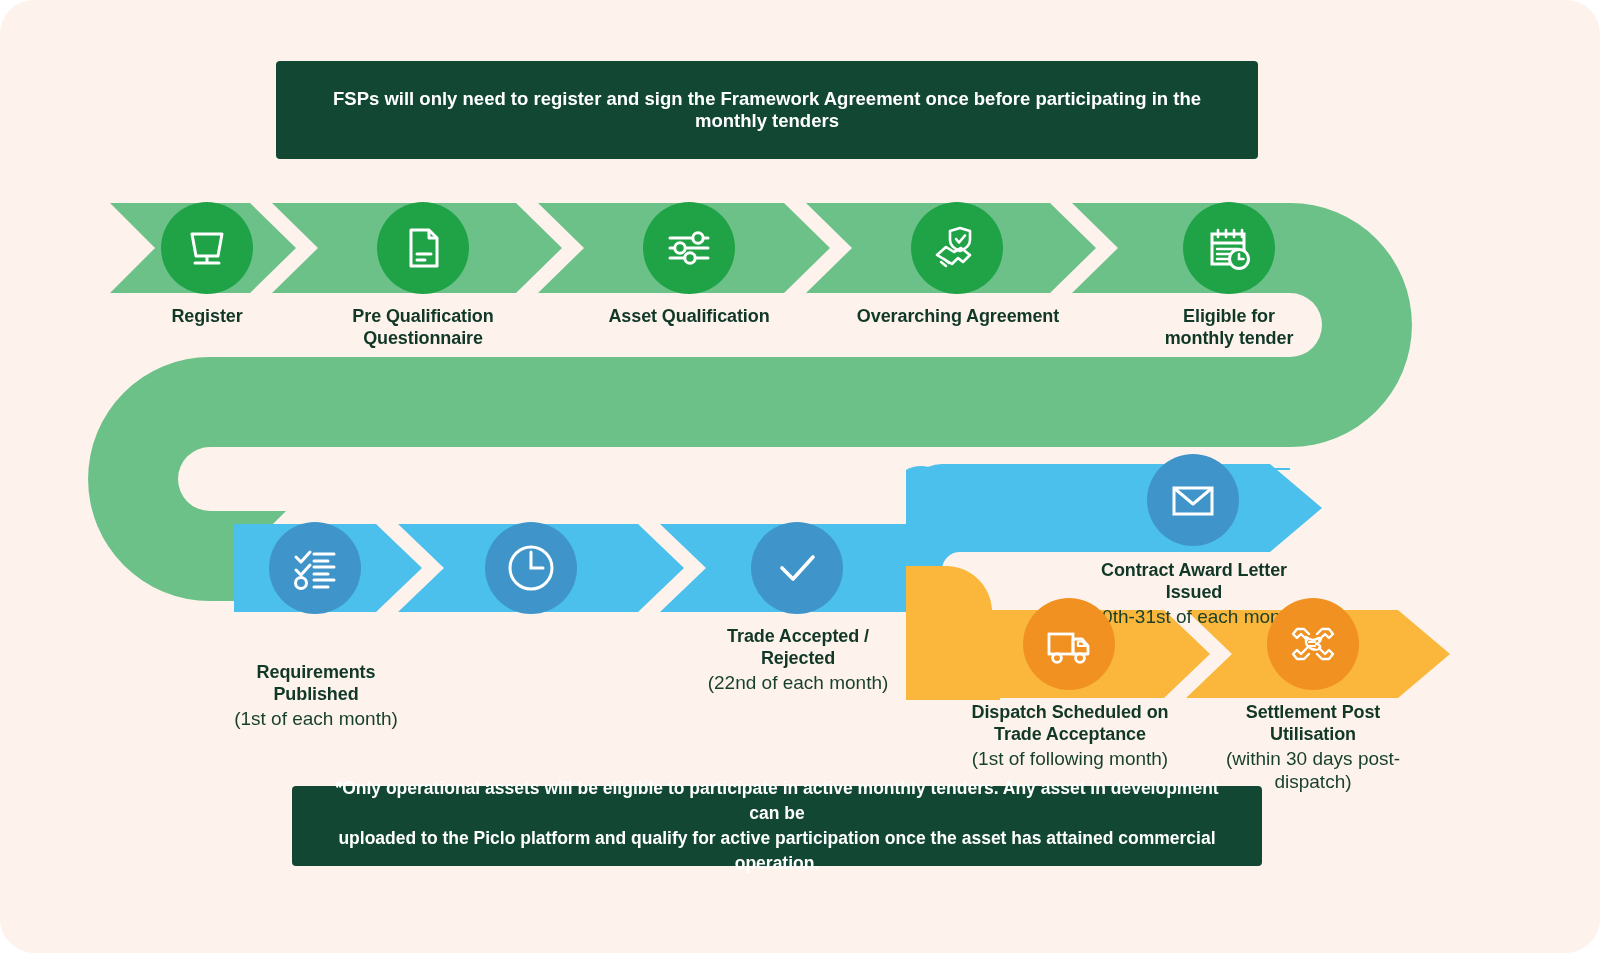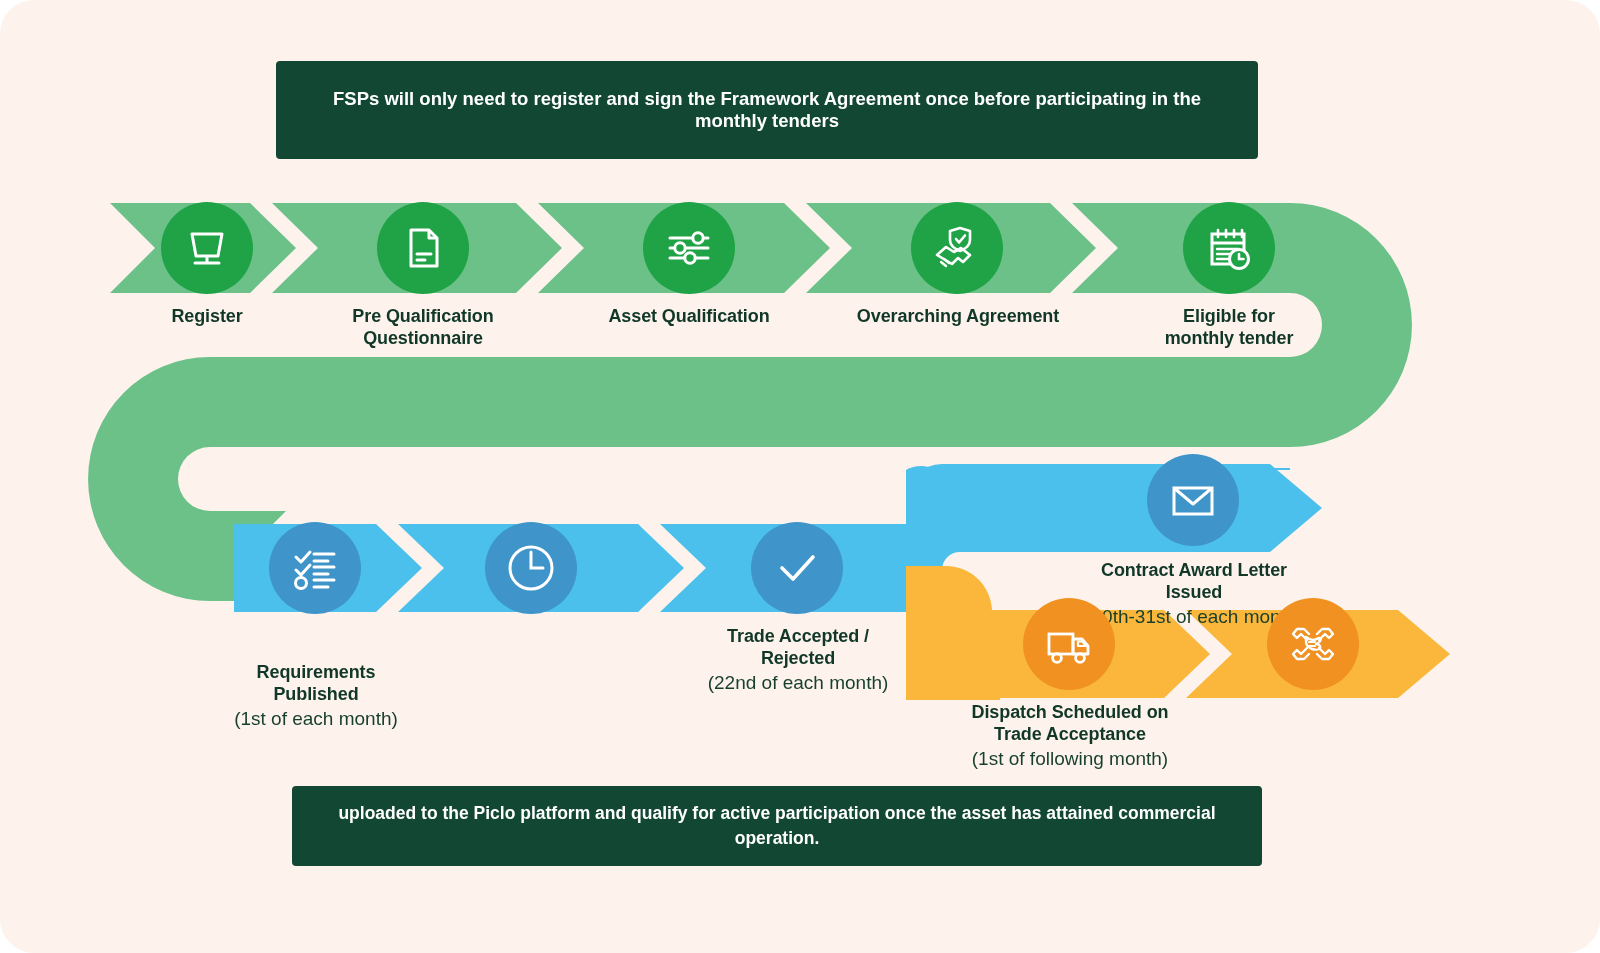--- a/index.html
+++ b/index.html
@@ -111,20 +111,21 @@
       <path d="M1186,610 L1232,654 L1186,698 L1164,698 L1210,654 L1164,610 Z" fill="#fdf3ec"></path>
     </g>
   </svg>
 
   <div class="banner" id="banner-top">
     <span>FSPs will only need to register and sign the Framework Agreement once before participating in the monthly tenders</span>
   </div>
 
   <div class="banner" id="banner-bottom">
     <div>
+      <span>*Only operational assets will be eligible to participate in active monthly tenders. Any asset in development can be</span>
       <span>uploaded to the Piclo platform and qualify for active participation once the asset has attained commercial operation.</span>
     </div>
   </div>
 
   <div class="bubble g-bub" style="left:161px;top:202px;">
     <svg width="52" height="52" viewBox="0 0 52 52">
       <path d="M11 12 L41 12 L37 34 L15 34 Z" fill="none" stroke="#fff" stroke-width="3" stroke-linejoin="round"></path>
       <line x1="26" y1="34" x2="26" y2="41" stroke="#fff" stroke-width="3"></line>
       <line x1="14" y1="41" x2="38" y2="41" stroke="#fff" stroke-width="3" stroke-linecap="round"></line>
     </svg>
@@ -257,14 +258,19 @@
   <div class="bubble o-bub" style="left:1267px;top:598px;">
     <svg width="56" height="56" viewBox="0 0 56 56">
       <path d="M22 24 L16 18 L12 22 L8 18 L12 13 L19 13 L24 18" fill="none" stroke="#fff" stroke-width="2.4" stroke-linejoin="round" stroke-linecap="round"></path>
       <path d="M34 24 L40 18 L44 22 L48 18 L44 13 L37 13 L32 18" fill="none" stroke="#fff" stroke-width="2.4" stroke-linejoin="round" stroke-linecap="round"></path>
       <path d="M22 32 L16 38 L12 34 L8 38 L12 43 L19 43 L24 38" fill="none" stroke="#fff" stroke-width="2.4" stroke-linejoin="round" stroke-linecap="round"></path>
       <path d="M34 32 L40 38 L44 34 L48 38 L44 43 L37 43 L32 38" fill="none" stroke="#fff" stroke-width="2.4" stroke-linejoin="round" stroke-linecap="round"></path>
       <path d="M21 21 C21 21 25 24 28 24 C31 24 34 21 35 22 C37 24 34 27 31 28 C34 28 36 30 35 32 C34 34 30 34 27 33 C24 32 21 29 21 26 Z" fill="none" stroke="#fff" stroke-width="2.4" stroke-linejoin="round" stroke-linecap="round"></path>
       <path d="M24 26 L30 26 M24 30 L30 30" stroke="#fff" stroke-width="2" stroke-linecap="round" fill="none"></path>
     </svg>
   </div>
+  <div class="lbl" style="left:1198px;top:702px;width:230px;">
+    <span class="ttl">Settlement Post</span>
+    <span class="ttl">Utilisation</span>
+    <span class="sub">(within 30 days post-dispatch)</span>
+  </div>
 
 </div>
 
 </body></html>

